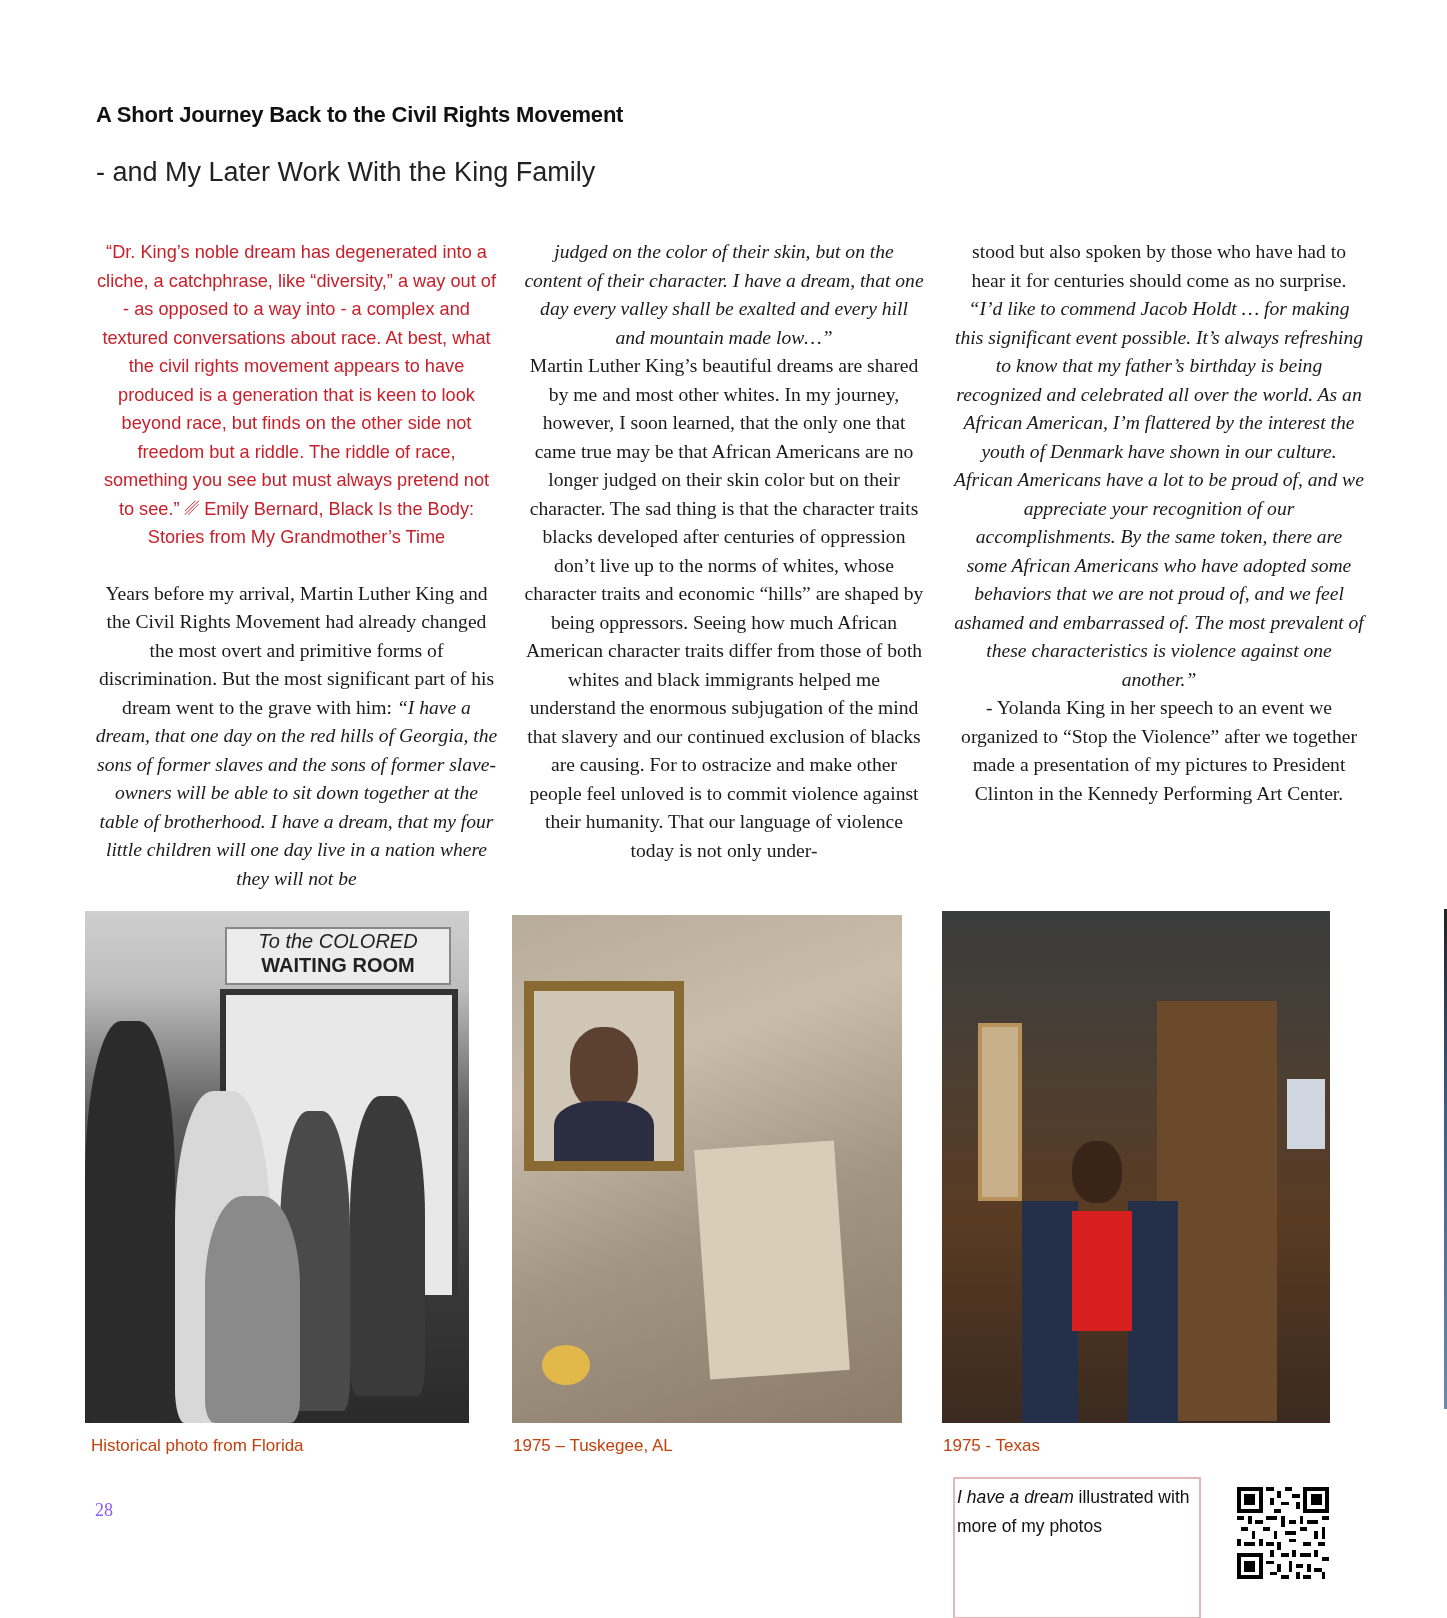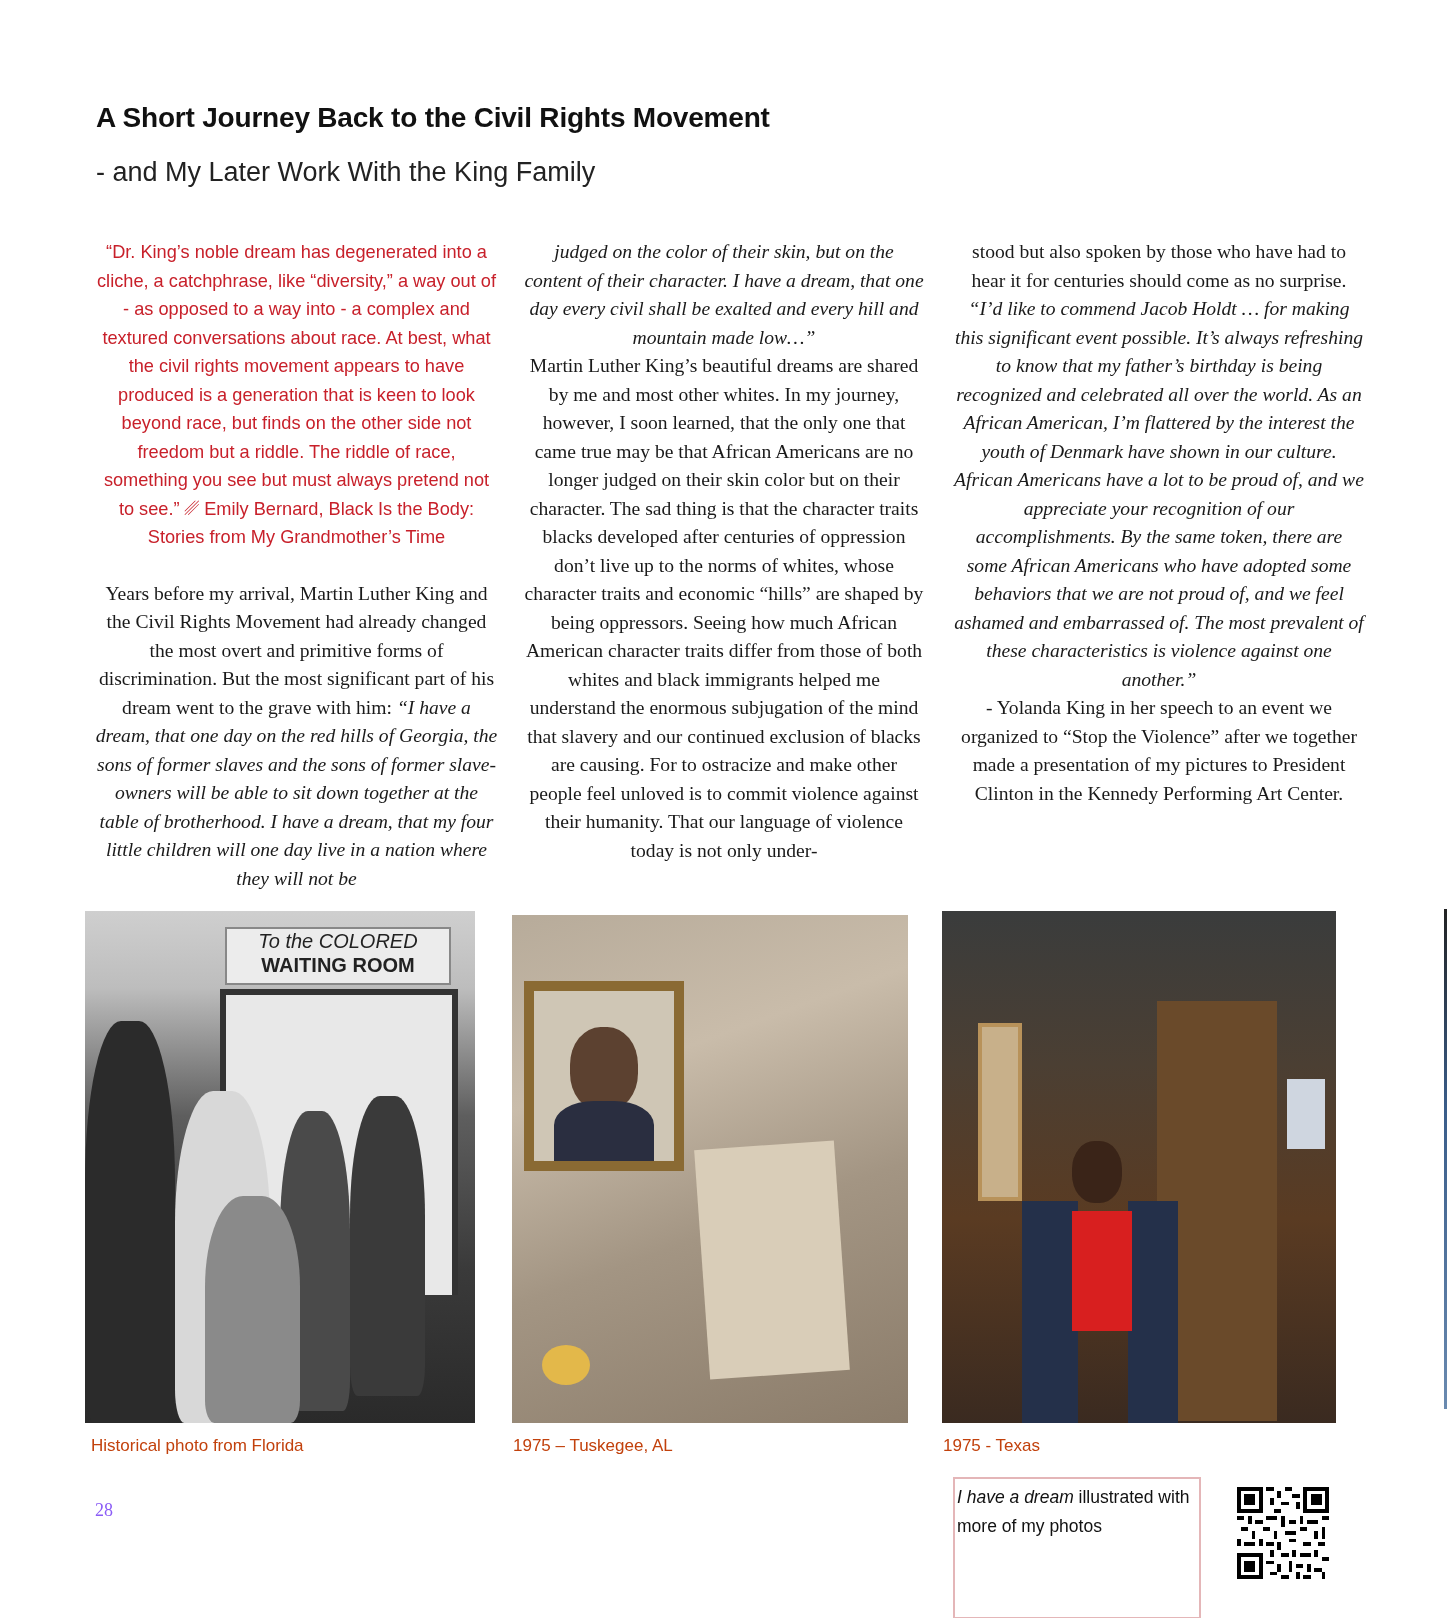--- a/index.html
+++ b/index.html
@@ -2,42 +2,42 @@
 <html><head>
 <meta charset="utf-8">
 <style>
   html, body { margin: 0; padding: 0; }
   body {
     width: 1447px; height: 1618px; background: #ffffff; position: relative; overflow: hidden;
     font-family: "Liberation Serif", serif; color: #111;
   }
   .title {
     position: absolute; left: 96px; top: 102px;
-    font-family: "Liberation Sans", sans-serif; font-weight: bold; font-size: 28px; color: #111;
+    font-family: "Liberation Sans", sans-serif; font-weight: bold; font-size: 22px; color: #111;
     letter-spacing: -0.2px;
   }
   .subtitle {
     position: absolute; left: 96px; top: 157px;
     font-family: "Liberation Sans", sans-serif; font-size: 27px; color: #222;
   }
   .col {
     position: absolute; top: 238px; width: 405px;
     font-size: 19.6px; line-height: 28.5px; color: #1a1a1a;
   }
   .col p { margin: 0; text-align: center; }
   .col1 { left: 94px; }
   .col2 { left: 524px; width: 400px; }
   .col3 { left: 954px; width: 410px; }
   .epigraph {
     font-family: "Liberation Sans", sans-serif; color: #c8202a; font-size: 18.2px; line-height: 28.5px;
     margin-bottom: 28px !important;
   }
   .it { font-style: italic; }
   .photo {
-    position: absolute; overflow: hidden; padding-left: 6px;
+    position: absolute; overflow: hidden;
   }
   .photo1 { left: 85px; top: 911px; width: 384px; height: 512px;
     background: linear-gradient(180deg, #cfcfcf 0%, #bdbdbd 15%, #5e5e5e 40%, #3a3a3a 70%, #2a2a2a 100%); }
   .photo2 { left: 512px; top: 915px; width: 390px; height: 508px;
     background: linear-gradient(160deg, #b7ab9a 0%, #c9bcaa 30%, #a39583 60%, #8b7c6a 100%); }
   .photo3 { left: 942px; top: 911px; width: 388px; height: 512px;
     background: linear-gradient(180deg, #3a3c3c 0%, #4b3f33 30%, #5a3b22 60%, #3a2a20 100%); }
   .sign {
     position: absolute; left: 140px; top: 16px; width: 222px; height: 54px; background: #ececec;
     border: 2px solid #888; font-family: "Liberation Sans", sans-serif; text-align: center; color: #222;
@@ -76,21 +76,21 @@
 
 <div class="col col1">
   <p class="epigraph">“Dr. King’s noble dream has degenerated into a cliche, a catchphrase, like “diversity,” a way out of - as opposed to a way into - a complex and textured conversations about race. At best, what the civil rights movement appears to have produced is a generation that is keen to look beyond race, but finds on the other side not freedom but a riddle. The riddle of race, something you see but must always pretend not to see.” ␥ Emily Bernard, Black Is the Body: Stories from My Grandmother’s Time</p>
   <p>
     <span>Years before my arrival, Martin Luther King and the Civil Rights Movement had already changed the most overt and primitive forms of discrimination. But the most significant part of his dream went to the grave with him:</span>
     <span class="it">“I have a dream, that one day on the red hills of Georgia, the sons of former slaves and the sons of former slave-owners will be able to sit down together at the table of brotherhood. I have a dream, that my four little children will one day live in a nation where they will not be</span>
   </p>
 </div>
 
 <div class="col col2">
-  <p class="it">judged on the color of their skin, but on the content of their character. I have a dream, that one day every civil shall be exalted and every hill and mountain made low…”</p>
+  <p class="it">judged on the color of their skin, but on the content of their character. I have a dream, that one day every valley shall be exalted and every hill and mountain made low…”</p>
   <p>Martin Luther King’s beautiful dreams are shared by me and most other whites. In my journey, however, I soon learned, that the only one that came true may be that African Americans are no longer judged on their skin color but on their character. The sad thing is that the character traits blacks developed after centuries of oppression don’t live up to the norms of whites, whose character traits and economic “hills” are shaped by being oppressors. Seeing how much African American character traits differ from those of both whites and black immigrants helped me understand the enormous subjugation of the mind that slavery and our continued exclusion of blacks are causing.  For to ostracize and make other people feel unloved is to commit violence against their humanity. That our language of violence today is not only under-</p>
 </div>
 
 <div class="col col3">
   <p>stood but also spoken by those who have had to hear it for centuries should come as no surprise.</p>
   <p class="it">“I’d like to commend Jacob Holdt … for making this significant event possible. It’s always refreshing to know that my father’s birthday is being recognized and celebrated all over the world. As an African American, I’m flattered by the interest the youth of Denmark have shown in our culture. African Americans have a lot to be proud of, and we appreciate your recognition of our accomplishments. By the same token, there are some African Americans who have adopted some behaviors that we are not proud of, and we feel ashamed and embarrassed of. The most prevalent of these characteristics is violence against one another.”</p>
   <p>- Yolanda King in her speech to an event we organized to “Stop the Violence” after we together made a presentation of my pictures to President Clinton in the Kennedy Performing Art Center.</p>
 </div>
 
 <div class="photo photo1">

